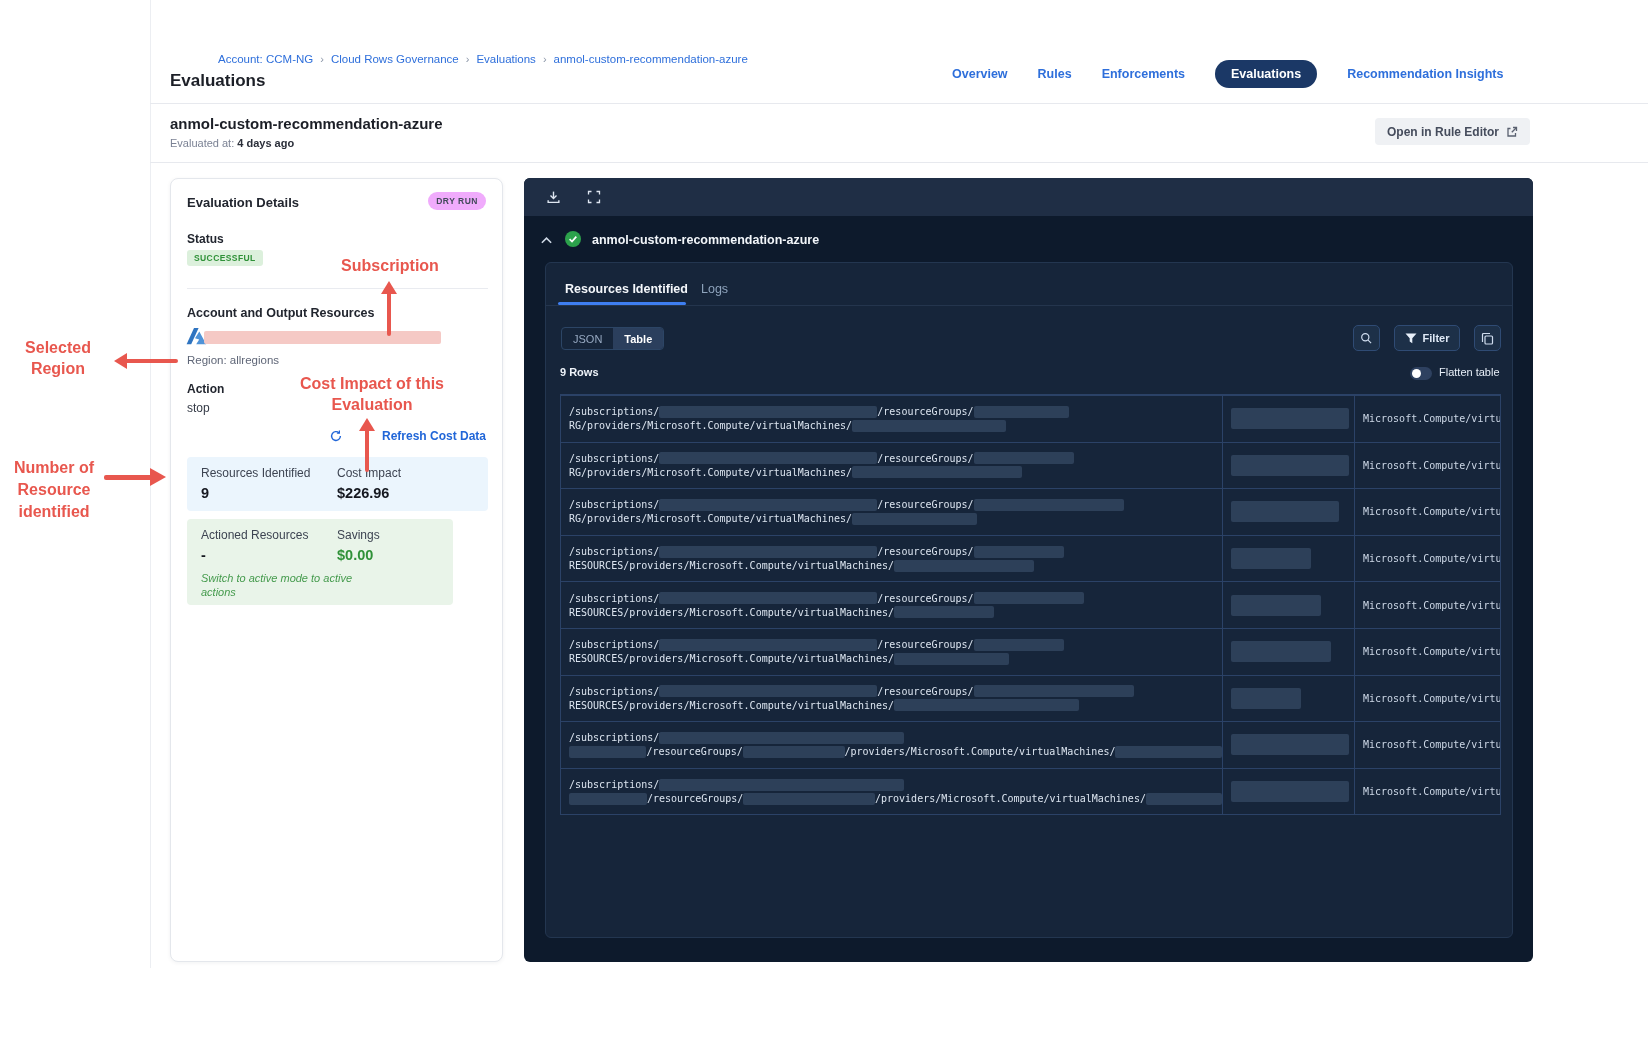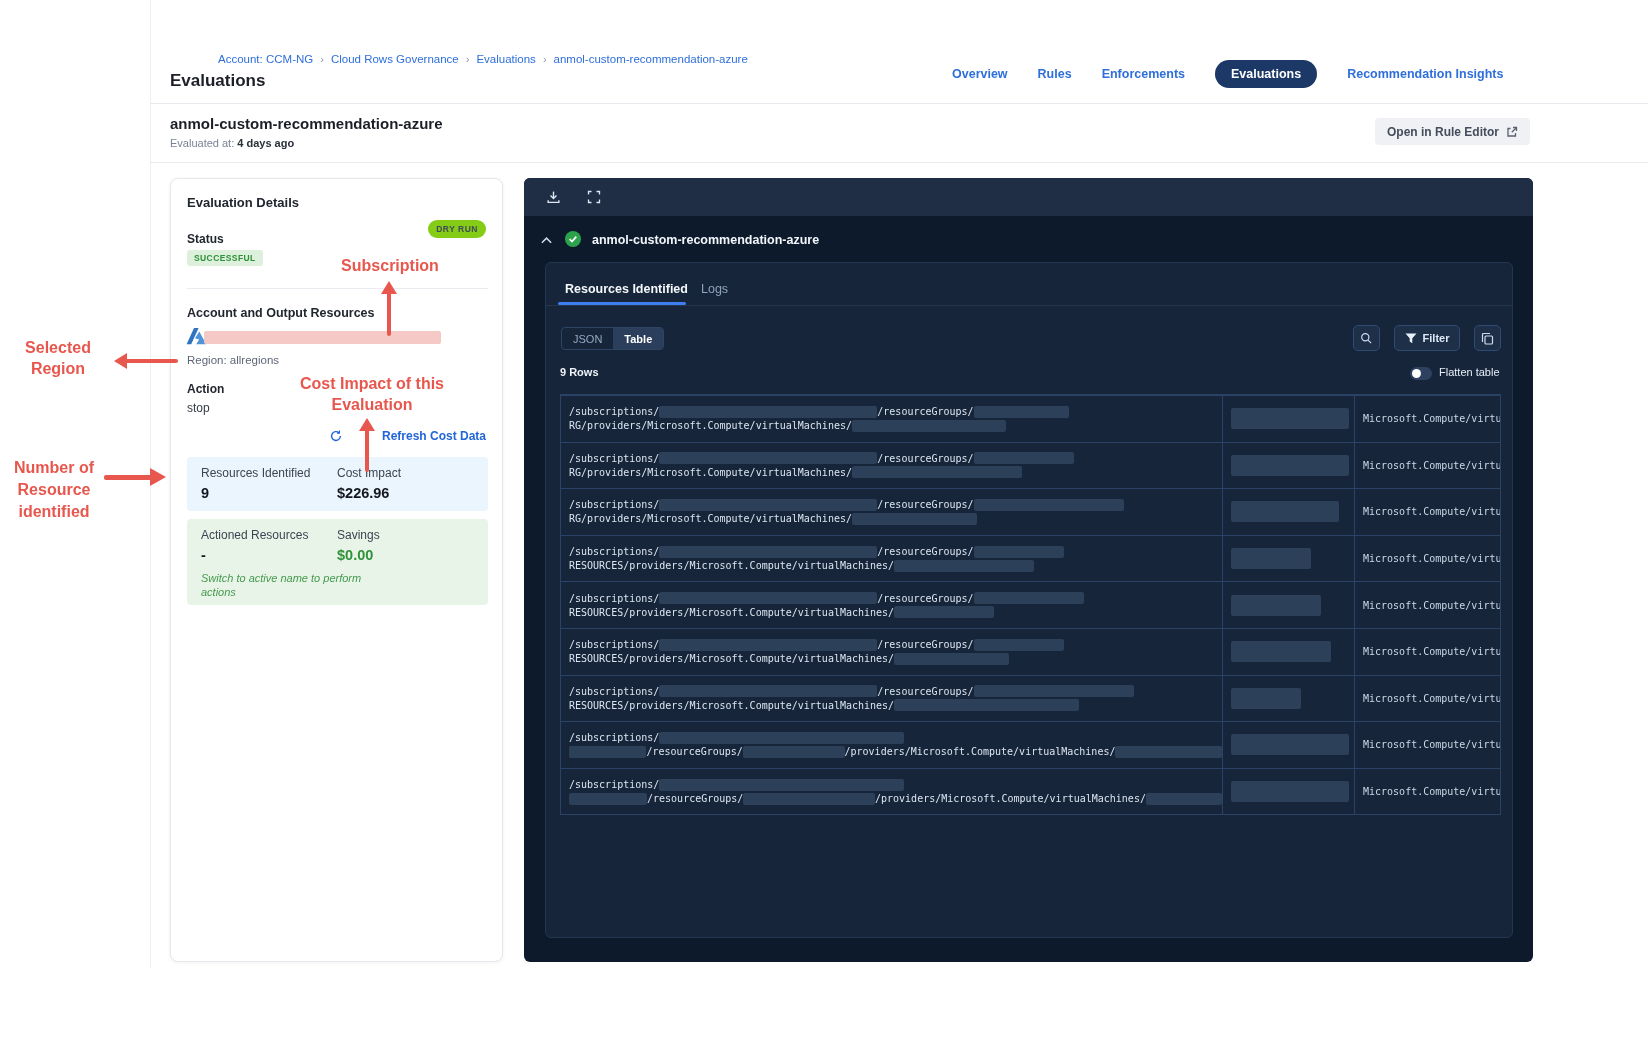--- a/index.html
+++ b/index.html
@@ -20,21 +20,21 @@
 
   .subtitle { position:absolute; left:170px; top:115px; font-size:15px; font-weight:700; color:#1c1f27; }
   .evaluated { position:absolute; left:170px; top:137px; font-size:11px; color:#7b8294; }
   .evaluated b { color:#2a2e39; }
   .rule-editor-btn { position:absolute; left:1375px; top:118px; height:27px; padding:0 12px; background:#eff1f4; border-radius:4px; display:flex; align-items:center; gap:7px; font-size:12px; font-weight:700; color:#454c5c; cursor:pointer; }
 
   
   .card { position:absolute; left:170px; top:178px; width:333px; height:784px; background:#fff; border:1px solid #e4e7ec; border-radius:8px; box-shadow:0 1px 4px rgba(20,30,50,.06); }
   .card .abs { position:absolute; }
   .card-h { font-size:13px; font-weight:700; color:#22262f; }
-  .badge-gray { background:#84cc16; color:#42495a; font-size:8.5px; font-weight:700; letter-spacing:.5px; padding:4px 8px; border-radius:10px;margin-top:28px; }
+  .badge-gray { background:#f0abfc; color:#42495a; font-size:8.5px; font-weight:700; letter-spacing:.5px; padding:4px 8px; border-radius:10px; }
   .lbl { font-size:12px; font-weight:700; color:#22262f;text-align:center; }
   .badge-green { background:#dcf0dc; color:#2f9138; font-size:8.5px; font-weight:700; letter-spacing:.4px; padding:3px 7px; border-radius:3px; }
   .card-div { height:1px; background:#e9ebf0; }
   .pink-bar { height:13px; background:#f5c9c5; border-radius:2px; }
   .muted { font-size:11.5px; color:#5f6677; }
   .plain { font-size:12px; color:#343a46; }
   .refresh-link { color:#2166d8; font-size:12px; font-weight:700; display:flex; gap:5px; align-items:center; cursor:pointer; }
   .stat-box { border-radius:4px; }
   .stat-box.blue { background:#ebf5fd; }
   .stat-box.green { background:#e9f4e9; }
@@ -164,26 +164,26 @@
       <span>Refresh Cost Data</span>
     </div>
 
     <div class="abs stat-box blue" style="left:16px; top:278px; width:301px; height:54px;">
       <div class="abs stat-lbl" style="left:14px; top:9px;">Resources Identified</div>
       <div class="abs stat-val" style="left:14px; top:28px;">9</div>
       <div class="abs stat-lbl" style="left:150px; top:9px;">Cost Impact</div>
       <div class="abs stat-val" style="left:150px; top:28px;">$226.96</div>
     </div>
 
-    <div class="abs stat-box green" style="left:16px; top:340px; width:301px; height:86px;">
+    <div class="abs stat-box green" style="left:16px; top:340px; width:266px; height:86px;">
       <div class="abs stat-lbl" style="left:14px; top:9px;">Actioned Resources</div>
       <div class="abs stat-val" style="left:14px; top:28px;">-</div>
       <div class="abs stat-lbl" style="left:150px; top:9px;">Savings</div>
       <div class="abs stat-val green" style="left:150px; top:28px;">$0.00</div>
-      <div class="abs note-italic" style="left:14px; top:52px; width:180px;">Switch to active name to perform actions</div>
+      <div class="abs note-italic" style="left:14px; top:52px; width:180px;">Switch to active mode to active actions</div>
     </div>
   </div>
 
   <div class="panel">
     <div class="panel-toolbar">
       <span class="icon-btn">
         <svg width="15" height="15" viewBox="0 0 14 14" fill="none" stroke="#dfe7f2" stroke-width="1.3">
           <path d="M7 1.5v6"></path>
             <path d="M4.2 5.2L7 8l2.8-2.8"></path>
             <path d="M2 9.5v2h10v-2"></path>

